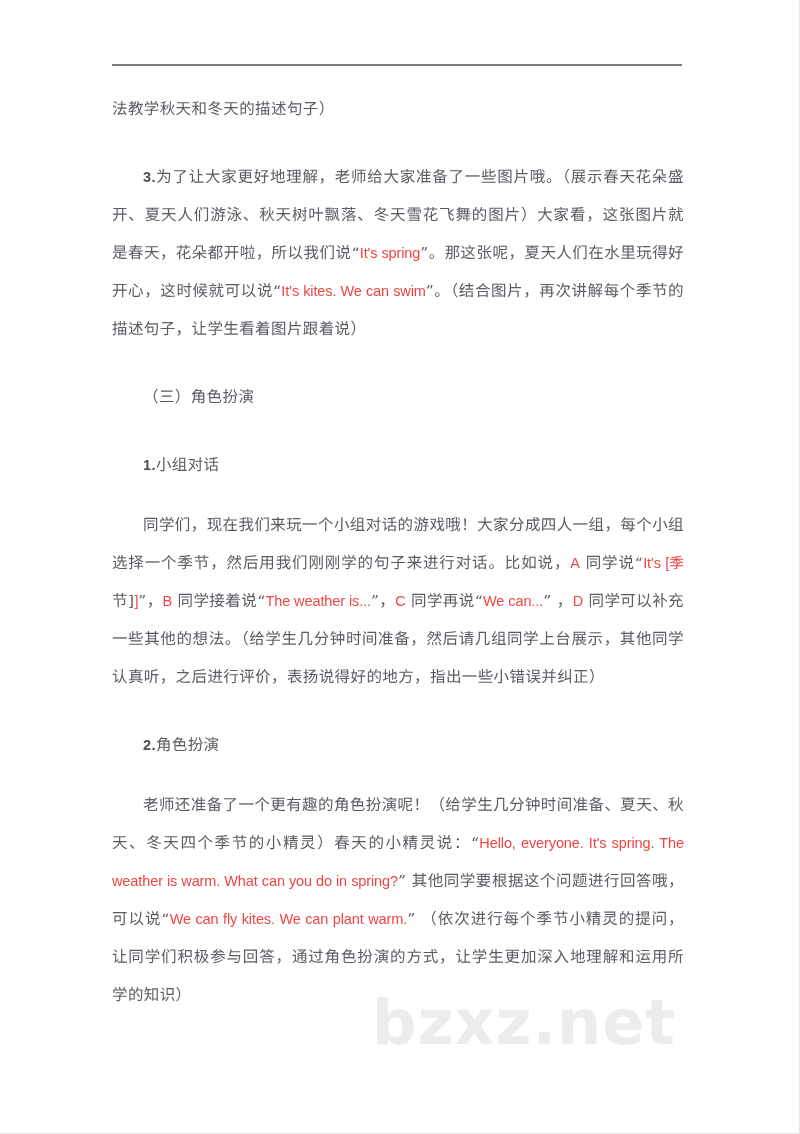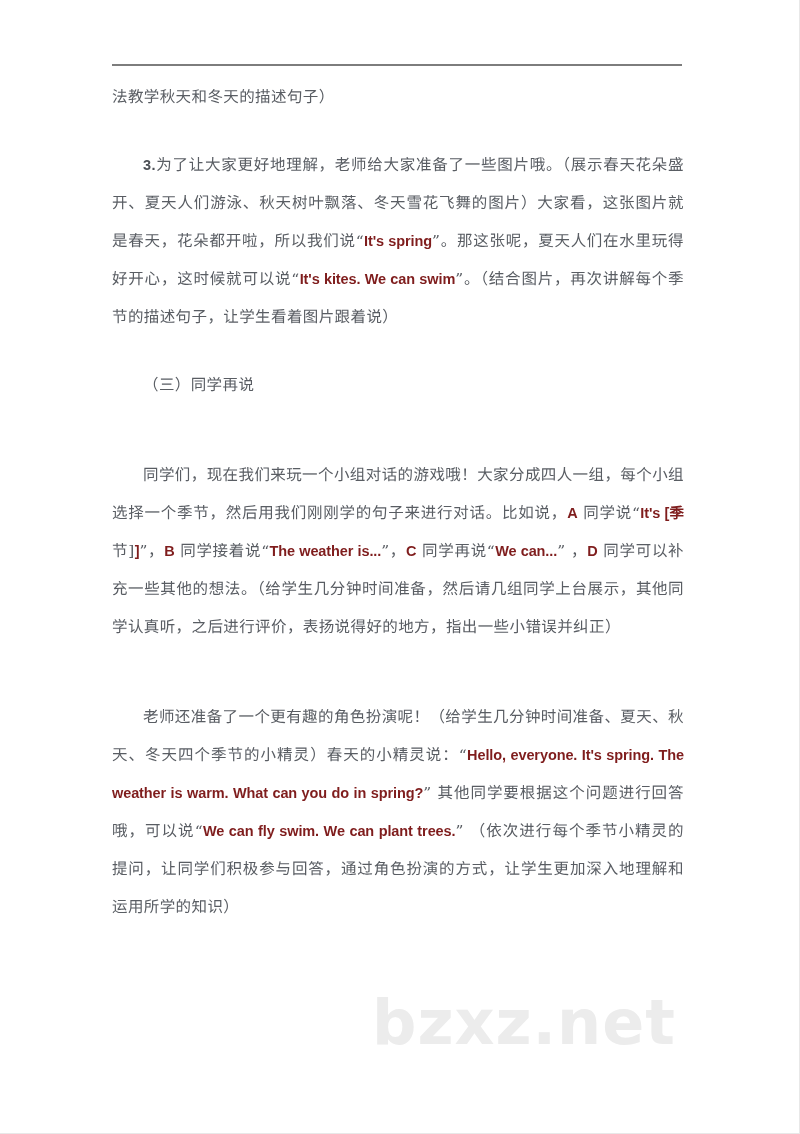--- a/index.html
+++ b/index.html
@@ -19,21 +19,21 @@
     border-bottom: 1px solid #e8e8e8;
     box-sizing: border-box;
     overflow: hidden;
     font-family: "DejaVu Serif", serif;
   }
 
   
   .content {
     position: absolute;
     left: 112px;
-    top: 0;
+    top: 12px;
     width: 572px;
   }
 
   
   .header-rule {
     position: absolute;
     left: 112px;
     top: 64px;
     width: 570px;
     height: 2px;
@@ -58,24 +58,24 @@
     text-indent: 31px;
   }
 
   .para.heading {
     text-indent: 31px;
   }
 
   
   .en {
     font-family: "Liberation Sans", "DejaVu Sans", sans-serif;
-    font-weight: 700;
+    font-weight: 400;
     font-size: 14.5px;
     letter-spacing: -0.1px;
-    color: #7f1d1d;
+    color: #ef4444;
   }
 
   .num {
     font-family: "Liberation Sans", "DejaVu Sans", sans-serif;
     font-weight: 700;
     font-size: 14.5px;
     color: #4c5056;
   }
 
   
@@ -110,33 +110,35 @@
   <div class="content">
 
     <p class="para block-first"><span>法教学秋天和冬天的描述句子）</span></p>
 
     <div class="gap-md"></div>
 
     <p class="para indent"><span class="num">3.</span><span>为了让大家更好地理解，老师给大家准备了一些图片哦。（展示春天花朵盛开、夏天人们游泳、秋天树叶飘落、冬天雪花飞舞的图片）大家看，这张图片就是春天，花朵都开啦，所以我们说“</span><span class="en">It's spring</span><span>”。那这张呢，夏天人们在水里玩得好开心，这时候就可以说“</span><span class="en">It's kites. We can swim</span><span>”。（结合图片，再次讲解每个季节的描述句子，让学生看着图片跟着说）</span></p>
 
     <div class="gap-md"></div>
 
-    <p class="para heading"><span>（三）同学再说</span></p>
+    <p class="para heading"><span>（三）角色扮演</span></p>
 
     <div class="gap-md"></div>
 
+    <p class="para heading"><span class="num">1.</span><span>小组对话</span></p>
 
     <div class="gap-sm"></div>
 
     <p class="para indent"><span>同学们，现在我们来玩一个小组对话的游戏哦！大家分成四人一组，每个小组选择一个季节，然后用我们刚刚学的句子来进行对话。比如说，</span><span class="en">A</span><span> 同学说“</span><span class="en">It's [季</span><span>节]</span><span class="en">]</span><span>”，</span><span class="en">B</span><span> 同学接着说“</span><span class="en">The weather is...</span><span>”，</span><span class="en">C</span><span> 同学再说“</span><span class="en">We can...</span><span>” ，</span><span class="en">D</span><span> 同学可以补充一些其他的想法。（给学生几分钟时间准备，然后请几组同学上台展示，其他同学认真听，之后进行评价，表扬说得好的地方，指出一些小错误并纠正）</span></p>
 
     <div class="gap-md"></div>
 
+    <p class="para heading"><span class="num">2.</span><span>角色扮演</span></p>
 
     <div class="gap-sm"></div>
 
-    <p class="para indent"><span>老师还准备了一个更有趣的角色扮演呢！（给学生几分钟时间准备、夏天、秋天、冬天四个季节的小精灵）春天的小精灵说：“</span><span class="en">Hello, everyone. It's spring. The weather is warm. What can you do in spring?</span><span>” 其他同学要根据这个问题进行回答哦，可以说“</span><span class="en">We can fly swim. We can plant trees.</span><span>” （依次进行每个季节小精灵的提问，让同学们积极参与回答，通过角色扮演的方式，让学生更加深入地理解和运用所学的知识）</span></p>
+    <p class="para indent"><span>老师还准备了一个更有趣的角色扮演呢！（给学生几分钟时间准备、夏天、秋天、冬天四个季节的小精灵）春天的小精灵说：“</span><span class="en">Hello, everyone. It's spring. The weather is warm. What can you do in spring?</span><span>” 其他同学要根据这个问题进行回答哦，可以说“</span><span class="en">We can fly kites. We can plant warm.</span><span>” （依次进行每个季节小精灵的提问，让同学们积极参与回答，通过角色扮演的方式，让学生更加深入地理解和运用所学的知识）</span></p>
 
   </div>
 
   <div class="watermark">bzxz.net</div>
 
 </div>
 
 </body></html>

